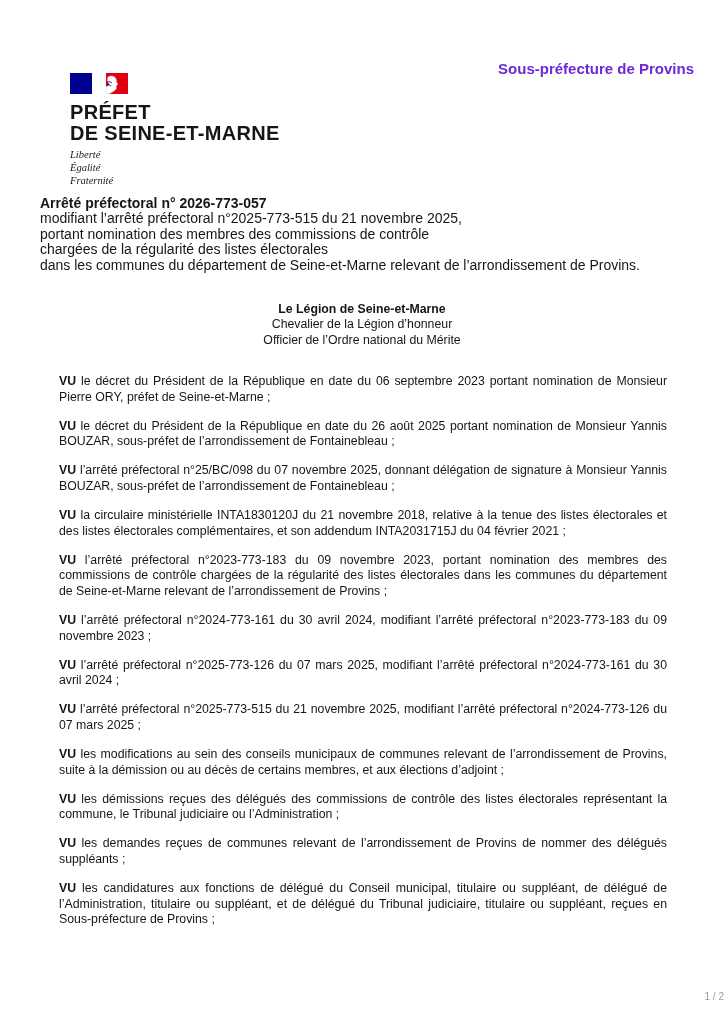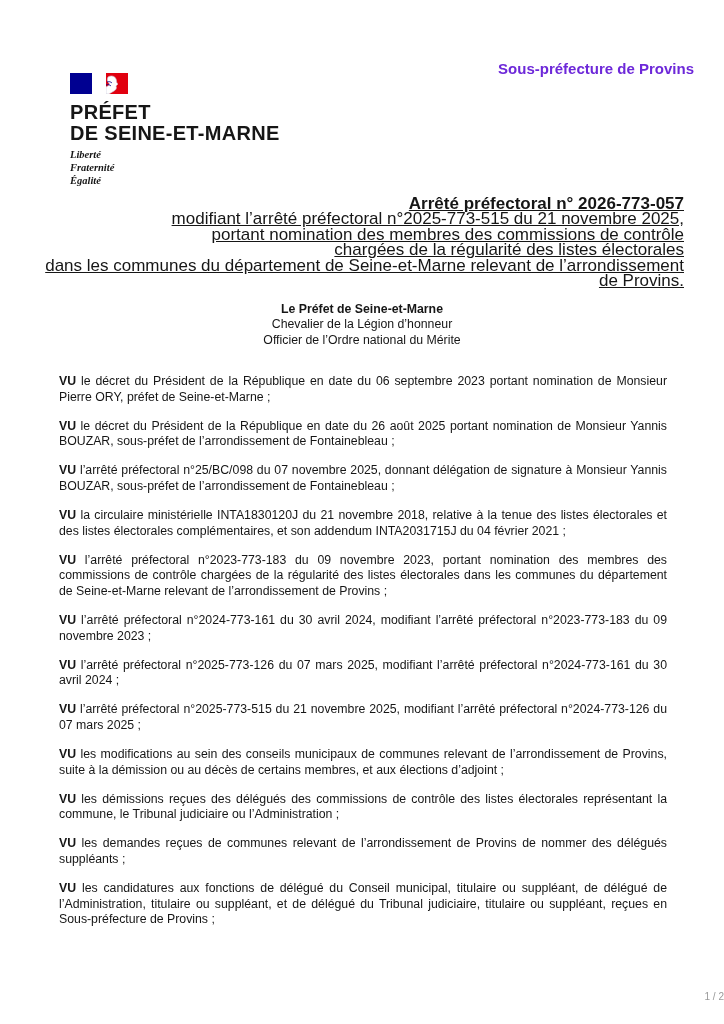--- a/index.html
+++ b/index.html
@@ -15,31 +15,31 @@
   .flag .blue { width: 22px; height: 21px; background: #000091; }
   .flag .white { width: 14px; height: 21px; background: #ffffff; position: relative; }
   .flag .red { width: 22px; height: 21px; background: #e1000f; }
   .flag svg { position: absolute; left: 14px; top: 0; }
   .prefet-title {
     margin-top: 8px; font-weight: 700; font-size: 20px; line-height: 21px;
     letter-spacing: 0.3px; color: #161616;
   }
   .devise {
     margin-top: 4px; font-family: "Liberation Serif", "DejaVu Serif", serif;
-    font-style: italic; font-size: 10.5px; line-height: 13px; color: #161616; font-weight: bold;
+    font-style: italic; font-size: 10.5px; line-height: 13px; color: #161616;
   }
   .subpref {
     position: absolute; right: 30px; top: 60px;
     font-weight: 700; font-size: 15px; color: #6d28d9;
   }
 
   
   .title-block {
     position: absolute; left: 40px; width: 644px; top: 196px;
-    text-align: right; font-size: 17px; line-height: 15.4px; text-decoration: underline;
+    text-align: left; font-size: 14px; line-height: 15.4px;
   }
   .title-block .bold { font-weight: 700; }
   .prefet-block {
     position: absolute; left: 40px; width: 644px; top: 302px;
     text-align: center; font-size: 12.3px; line-height: 15.4px;
   }
   .prefet-block .bold { font-weight: 700; }
 
   
   .vu-list { position: absolute; left: 59px; width: 608px; top: 374px; }
@@ -69,37 +69,37 @@
         </svg>
       </div>
       <div class="red"></div>
     </div>
     <div class="prefet-title">
       <div>PRÉFET</div>
       <div>DE SEINE-ET-MARNE</div>
     </div>
     <div class="devise">
       <div>Liberté</div>
+      <div>Égalité</div>
       <div>Fraternité</div>
-      <div>Égalité</div>
     </div>
   </div>
 
   <div class="subpref">Sous-préfecture de Provins</div>
 
   <div class="title-block">
     <div class="bold">Arrêté préfectoral n° 2026-773-057</div>
     <div>modifiant l’arrêté préfectoral n°2025-773-515 du 21 novembre 2025,</div>
     <div>portant nomination des membres des commissions de contrôle</div>
     <div>chargées de la régularité des listes électorales</div>
     <div>dans les communes du département de Seine-et-Marne relevant de l’arrondissement de Provins.</div>
   </div>
 
   <div class="prefet-block">
-    <div class="bold">Le Préfet de Seine-et-Marne</div>
+    <div class="bold">Le Légion de Seine-et-Marne</div>
     <div>Chevalier de la Légion d’honneur</div>
     <div>Officier de l’Ordre national du Mérite</div>
   </div>
 
   <div class="vu-list">
     <p class="vu"><span class="vu-label">VU</span> <span>le décret du Président de la République en date du 06 septembre 2023 portant nomination de Monsieur Pierre ORY, préfet de Seine-et-Marne ;</span></p>
     <p class="vu"><span class="vu-label">VU</span> <span>le décret du Président de la République en date du 26 août 2025 portant nomination de Monsieur Yannis BOUZAR, sous-préfet de l’arrondissement de Fontainebleau ;</span></p>
     <p class="vu"><span class="vu-label">VU</span> <span>l’arrêté préfectoral n°25/BC/098 du 07 novembre 2025, donnant délégation de signature à Monsieur Yannis BOUZAR, sous-préfet de l’arrondissement de Fontainebleau ;</span></p>
     <p class="vu"><span class="vu-label">VU</span> <span>la circulaire ministérielle INTA1830120J du 21 novembre 2018, relative à la tenue des listes électorales et des listes électorales complémentaires, et son addendum INTA2031715J du 04 février 2021 ;</span></p>
     <p class="vu"><span class="vu-label">VU</span> <span>l’arrêté préfectoral n°2023-773-183 du 09 novembre 2023, portant nomination des membres des commissions de contrôle chargées de la régularité des listes électorales dans les communes du département de Seine-et-Marne relevant de l’arrondissement de Provins ;</span></p>

